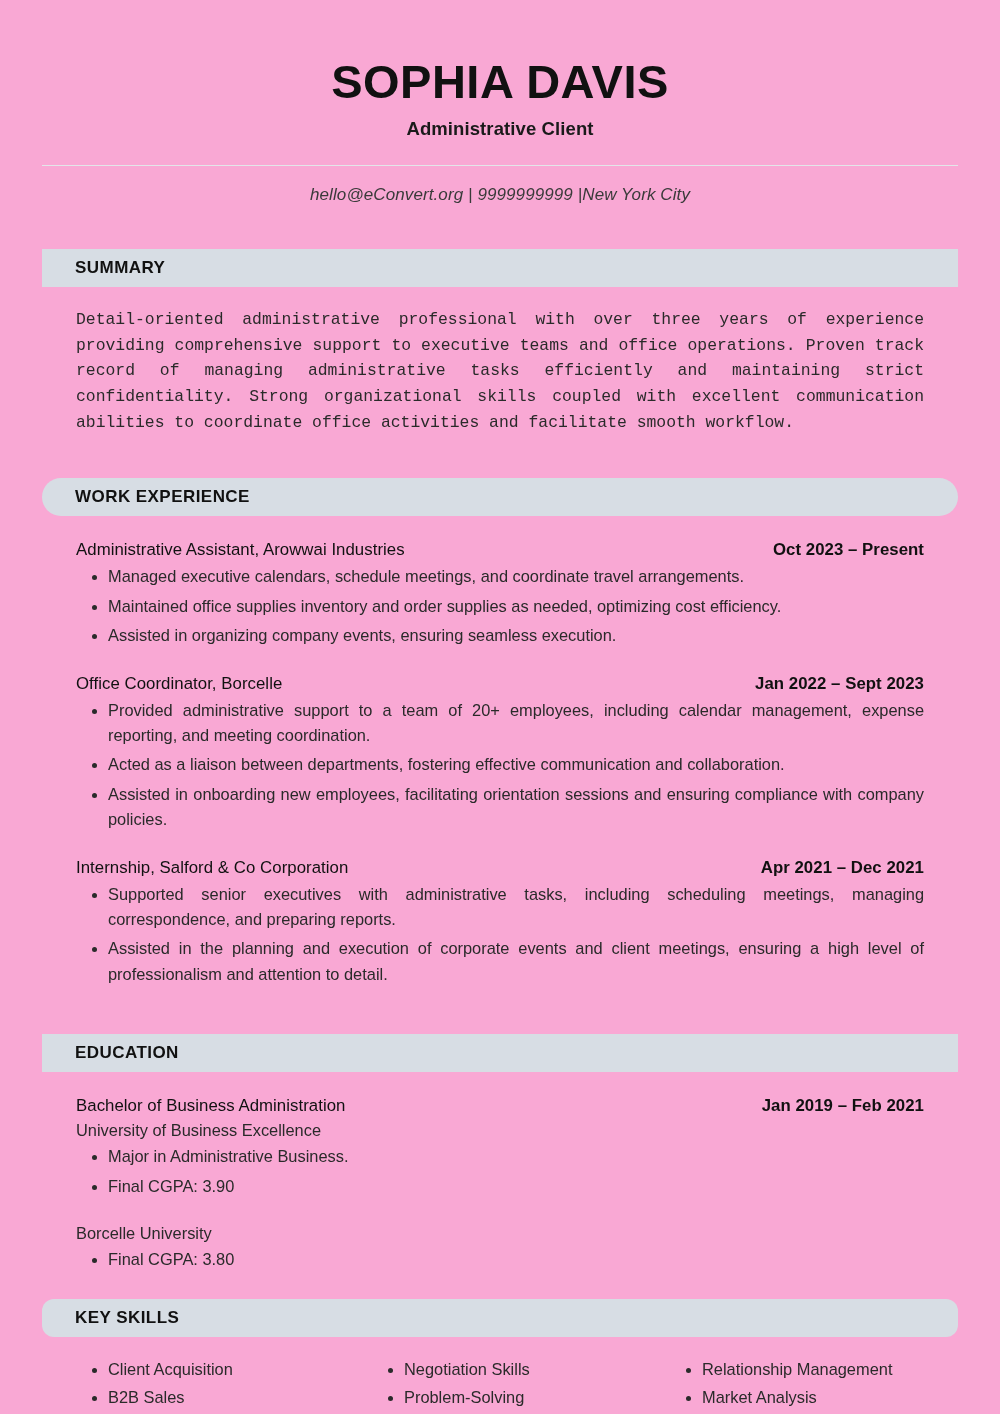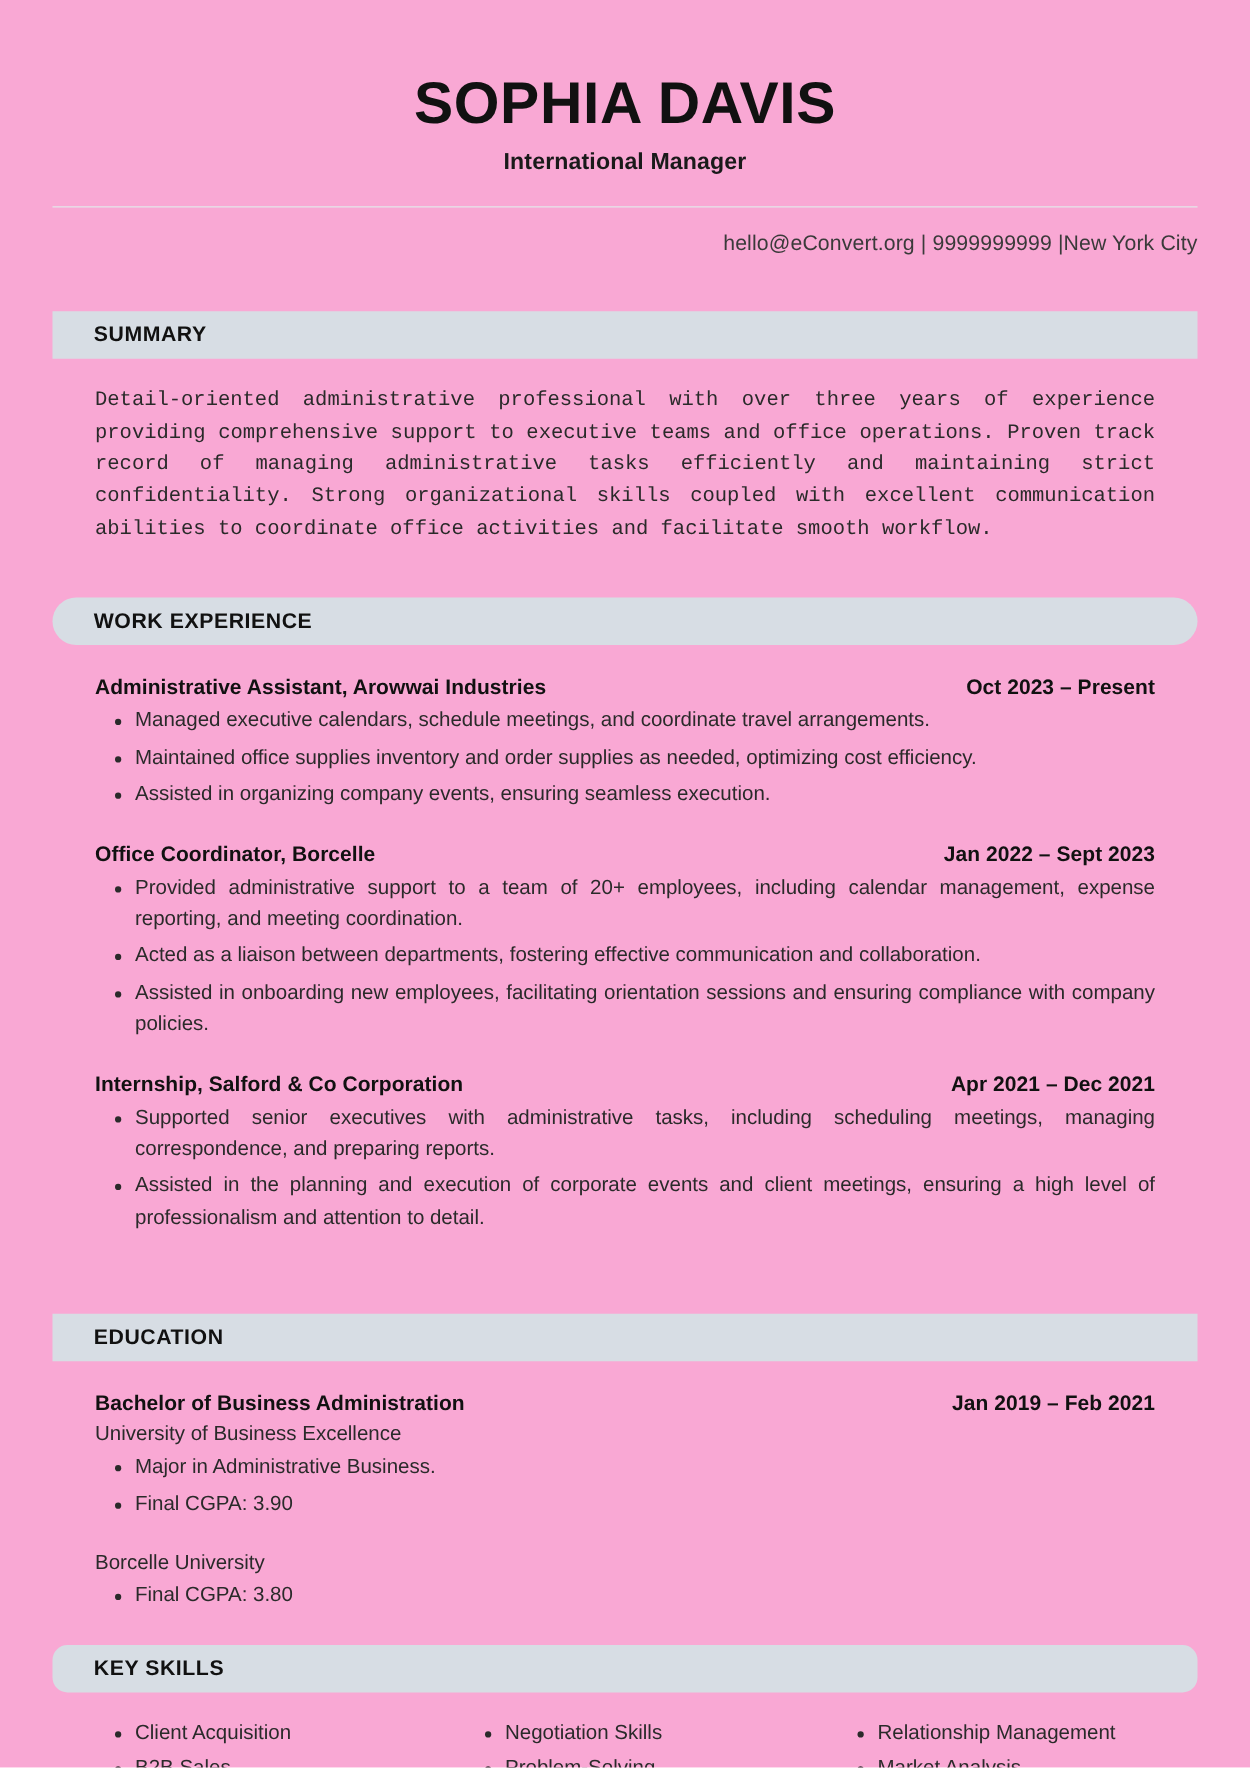--- a/index.html
+++ b/index.html
@@ -46,46 +46,47 @@
     letter-spacing: 0.1px;
   }
 
   .header-rule {
     height: 1px;
     background: #e3e6e9;
     margin-top: 25px;
   }
 
   .contact-line {
-    text-align: right;
+    text-align: center;
     font-size: 17px;
     color: #3a3a3a;
     margin-top: 19px;
     letter-spacing: 0.1px;
+    font-style: italic;
   }
 
   
   .section-bar {
     background: #d7dde4;
     height: 38px;
     display: flex;
     align-items: center;
     padding-left: 33px;
   }
 
   .section-bar-label {
     font-size: 17px;
     font-weight: 700;
     letter-spacing: 0.45px;
     color: #111111;
   }
 
   .sec-summary  { margin-top: 44px; }
   .sec-work     { margin-top: 42px; border-radius: 19px; }
-  .sec-edu      { margin-top: 64px; }
+  .sec-edu      { margin-top: 47px; }
   .sec-skills   { margin-top: 26px; border-radius: 12px; }
 
   
   .summary-text {
     margin-top: 20px;
     padding: 0 34px;
     font-size: 16.4px;
     line-height: 1.58;
     text-align: justify;
     color: #2a2a2a;
@@ -103,21 +104,21 @@
 
   .entry-head {
     display: flex;
     justify-content: space-between;
     align-items: baseline;
     gap: 16px;
   }
 
   .entry-title {
     font-size: 16.8px;
-    font-weight: 700;
+    font-weight: 400;
     color: #111111;
     letter-spacing: 0.05px;
   }
 
   .entry-date {
     font-size: 16.8px;
     font-weight: 700;
     color: #111111;
     white-space: nowrap;
     letter-spacing: 0.05px;
@@ -197,21 +198,21 @@
     background: #2a2a2a;
   }
 </style>
 </head>
 <body>
 
 <div class="page">
 
   <div class="resume-header">
     <div class="full-name">SOPHIA DAVIS</div>
-    <div class="job-title">International Manager</div>
+    <div class="job-title">Administrative Client</div>
   </div>
   <div class="header-rule"></div>
   <div class="contact-line">hello@eConvert.org | 9999999999 |New York City</div>
 
   <div class="section-bar sec-summary">
     <span class="section-bar-label">SUMMARY</span>
   </div>
   <p class="summary-text">Detail-oriented administrative professional with over three years of experience providing comprehensive support to executive teams and office operations. Proven track record of managing administrative tasks efficiently and maintaining strict confidentiality. Strong organizational skills coupled with excellent communication abilities to coordinate office activities and facilitate smooth workflow.</p>
 
   <div class="section-bar sec-work">

